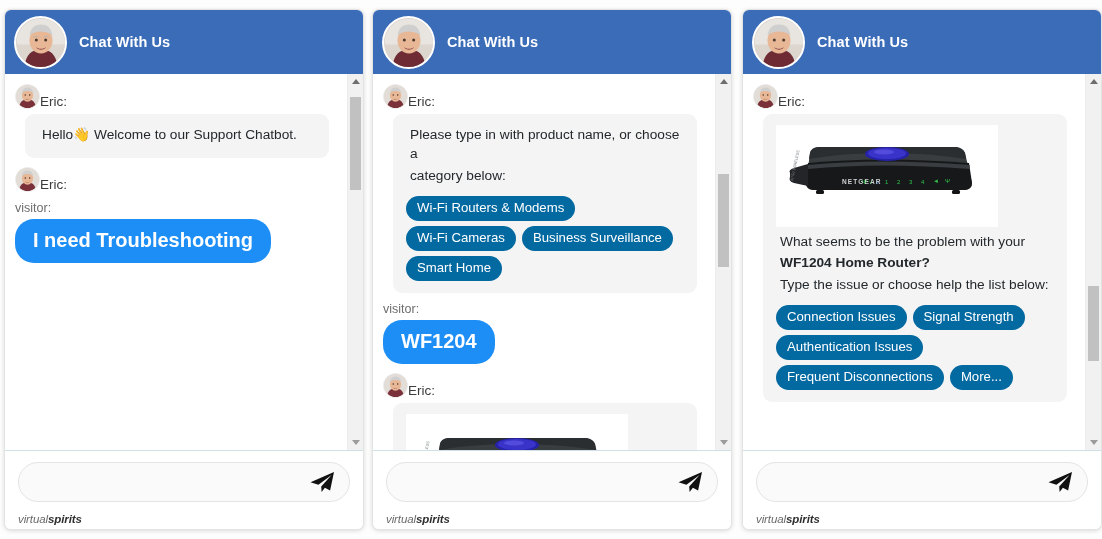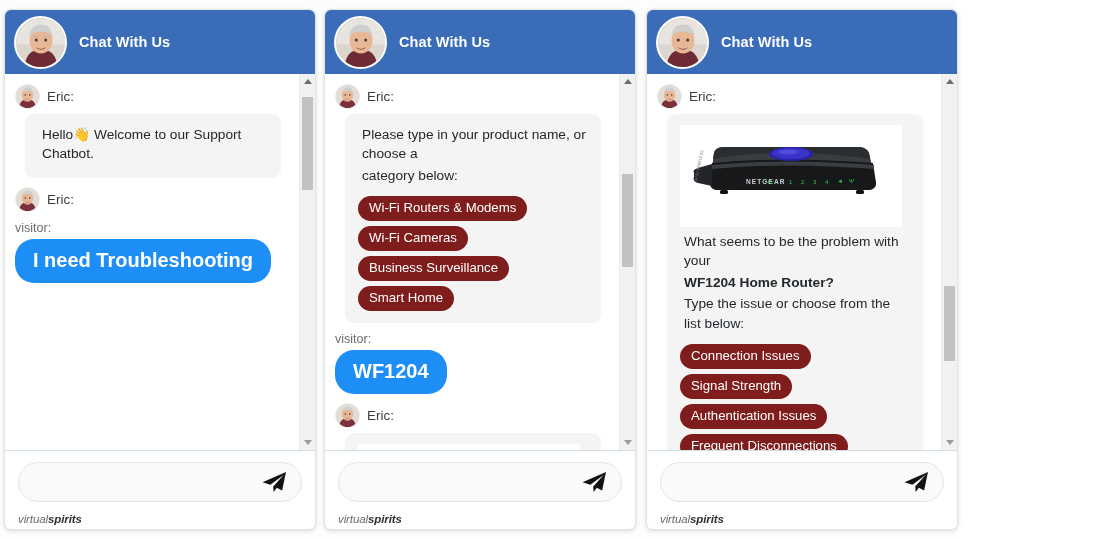--- a/index.html
+++ b/index.html
@@ -4,21 +4,21 @@
 <style>
   html,body{margin:0;padding:0;}
   body{
     width:1102px;height:539px;
     background:#ffffff;
     font-family:"Liberation Sans","DejaVu Sans",sans-serif;
     overflow:hidden;
   }
   .stage{
     position:relative;
-    width:958px;height:539px;
+    width:1102px;height:539px;
     display:flex;
     gap:4px;
     padding:0;
     box-sizing:border-box;
     background:#fdfdfd;
   }
 
   
   .widget{
     position:relative;
@@ -83,22 +83,21 @@
   }
   .convo{
     flex:1 1 auto;
     padding:10px 12px 4px 10px;
     overflow:hidden;
     box-sizing:border-box;
   }
   .msgrow{margin-bottom:9px;}
   .who{
     display:flex;
-    align-items:center;
-    gap:7px;
+    align-items:flex-end;
     margin-bottom:5px;
   }
   .who .miniav{
     width:23px;height:23px;border-radius:50%;
     background:#d8cfc8;overflow:hidden;position:relative;flex:0 0 auto;
     border:1px solid #efefef;
   }
   .who .name{font-size:13.5px;color:#3c3c3c;}
   .bubble{
     background:#f4f4f4;
@@ -112,21 +111,21 @@
   }
   .bubble p{margin:0 0 2px 4px;}
   .bubble .strong{font-weight:bold;}
   .chips{
     margin-top:11px;
     display:flex;
     flex-wrap:wrap;
     gap:5px 6px;
   }
   .chip{
-    background:#7f1d1d;
+    background:#0369a1;
     color:#ffffff;
     font-size:13.2px;
     border-radius:13px;
     padding:4px 11px 5px 11px;
     white-space:nowrap;
     cursor:pointer;
     line-height:1.2;
   }
   .visitor-row{
     margin-top:2px;
@@ -365,21 +364,21 @@
                   <path d="M5.9 7.8c.6-3.8 2.9-5.2 5.6-5.2s5 1.4 5.6 5.2c0 0-2-1.9-5.6-1.9S5.9 7.8 5.9 7.8z" fill="#cfcfcf"></path>
                   <circle cx="9.3" cy="10" r=".8" fill="#4a3a32"></circle>
                     <circle cx="13.7" cy="10" r=".8" fill="#4a3a32"></circle>
                   <path d="M9.2 13.5c1.2 1.2 3.5 1.2 4.6 0-.9 1.8-3.8 1.8-4.6 0z" fill="#8a4a46"></path>
                 </g>
               </svg>
             </div>
             <span class="name">Eric:</span>
           </div>
           <div class="bubble">
-            <p>Please type in your product name, or choose a</p>
+            <p>Please type in with product name, or choose a</p>
             <p>category below:</p>
             <div class="chips">
               <span class="chip">Wi-Fi Routers &amp; Modems</span>
               <span class="chip">Wi-Fi Cameras</span>
               <span class="chip">Business Surveillance</span>
               <span class="chip">Smart Home</span>
             </div>
           </div>
         </div>
 
@@ -536,21 +535,21 @@
                   </g>
                   <rect x="36" y="51" width="8" height="4" rx="1.5" fill="#141516"></rect>
                   <rect x="172" y="51" width="8" height="4" rx="1.5" fill="#141516"></rect>
                   <path d="M10 34 Q8 31 14 29 L28 25 L28 47 L14 44 Q8 42 10 38 Z" fill="#232528"></path>
                   <text x="13" y="42" font-family="'Liberation Sans',sans-serif" font-size="4" fill="#7d8186" transform="rotate(-78 13 42)">N750 WIRELESS</text>
                 </g>
               </svg>
             </div>
             <p>What seems to be the problem with your</p>
             <p class="strong"><span>WF1204 Home Router?</span></p>
-            <p>Type the issue or choose from the list below:</p>
+            <p>Type the issue or choose help the list below:</p>
             <div class="chips">
               <span class="chip">Connection Issues</span>
               <span class="chip">Signal Strength</span>
               <span class="chip">Authentication Issues</span>
               <span class="chip">Frequent Disconnections</span>
               <span class="chip">More...</span>
             </div>
           </div>
         </div>
 

